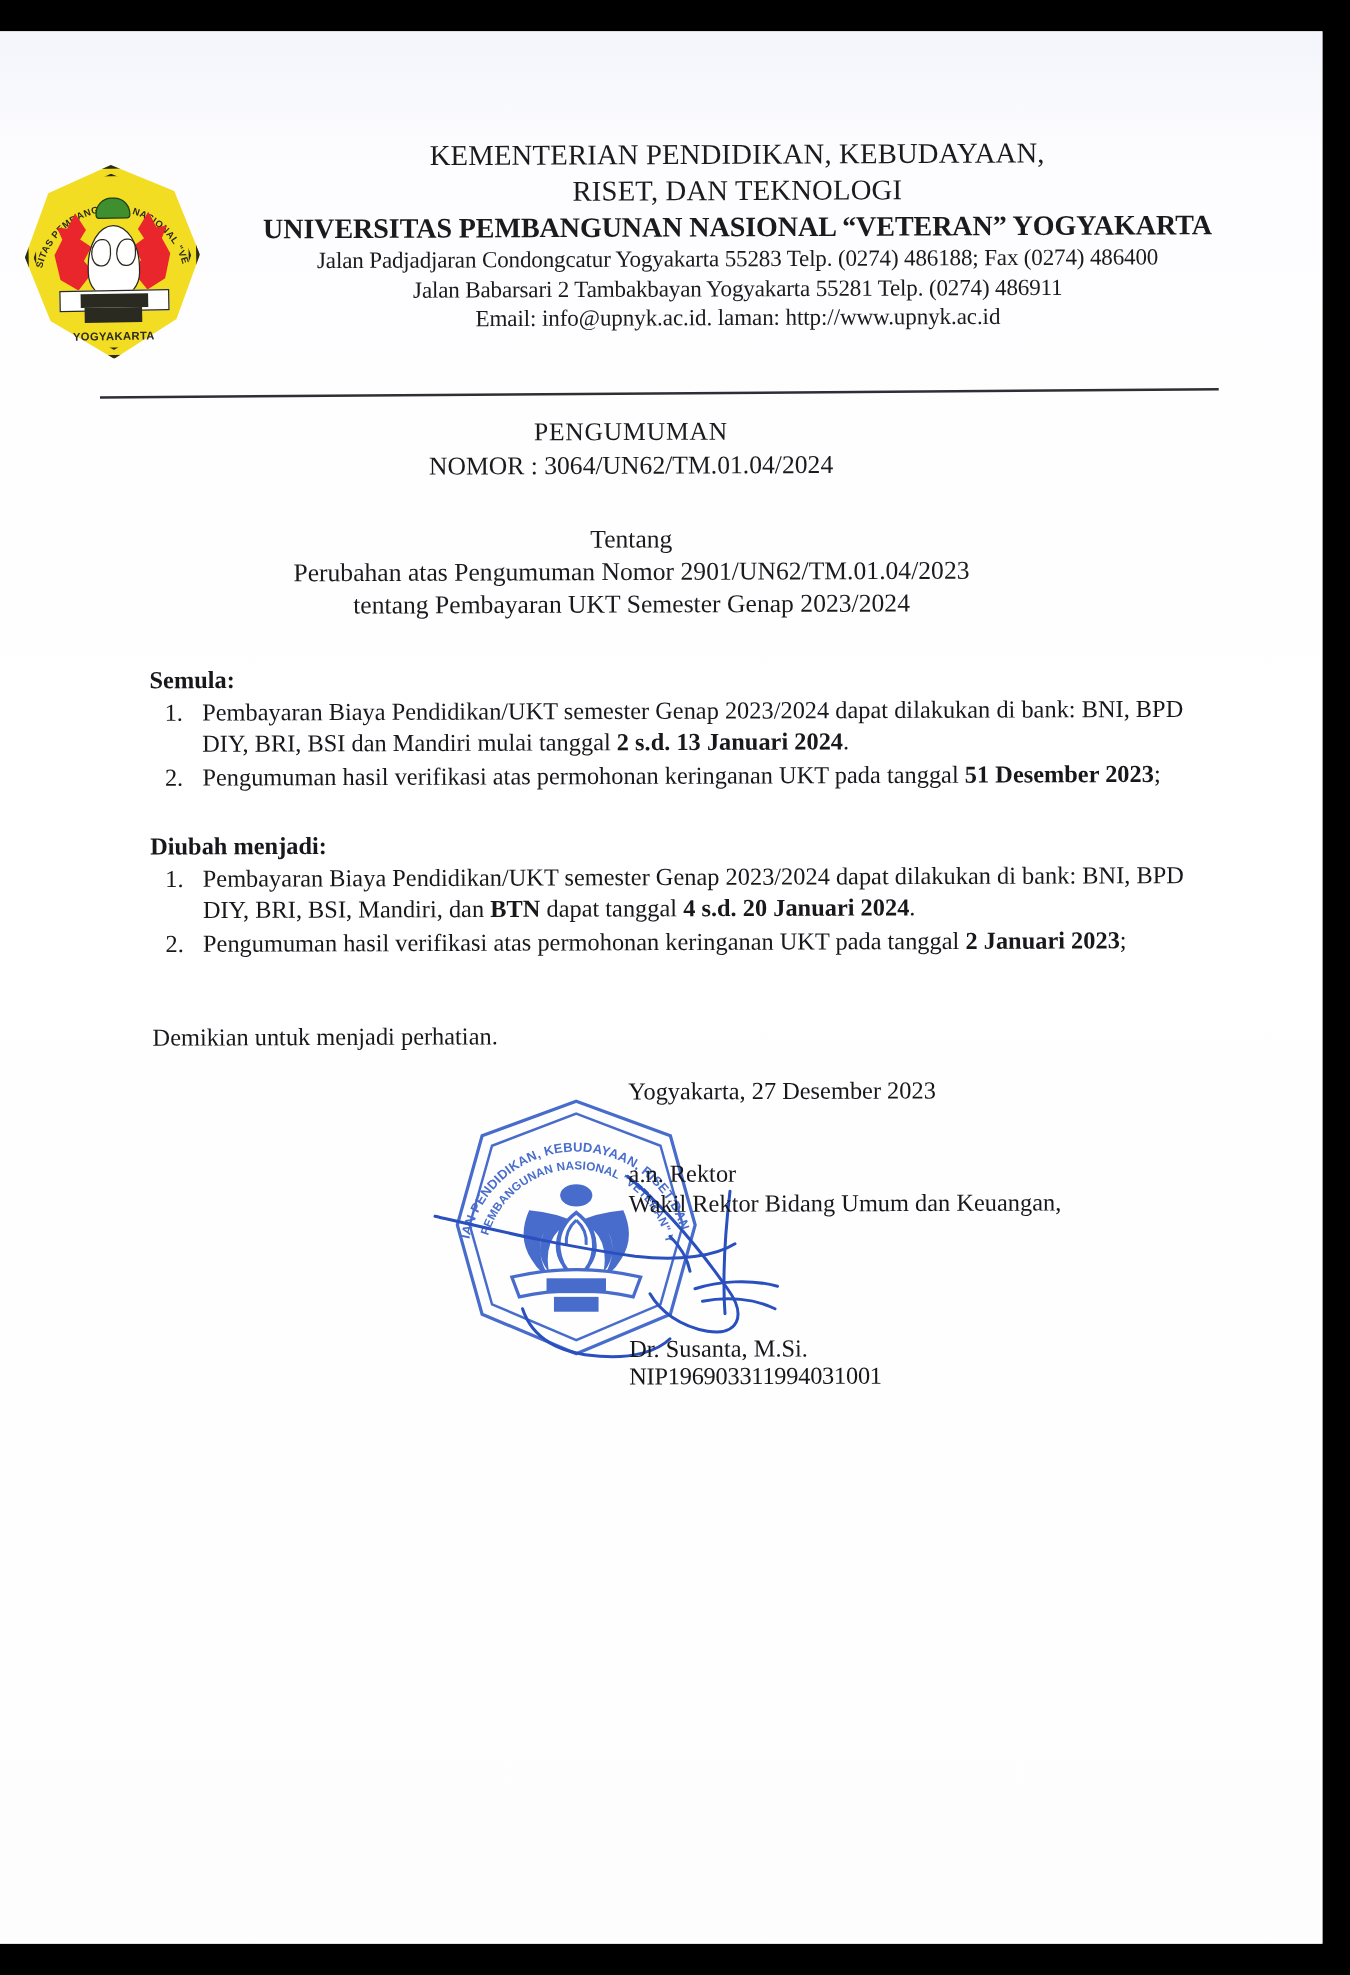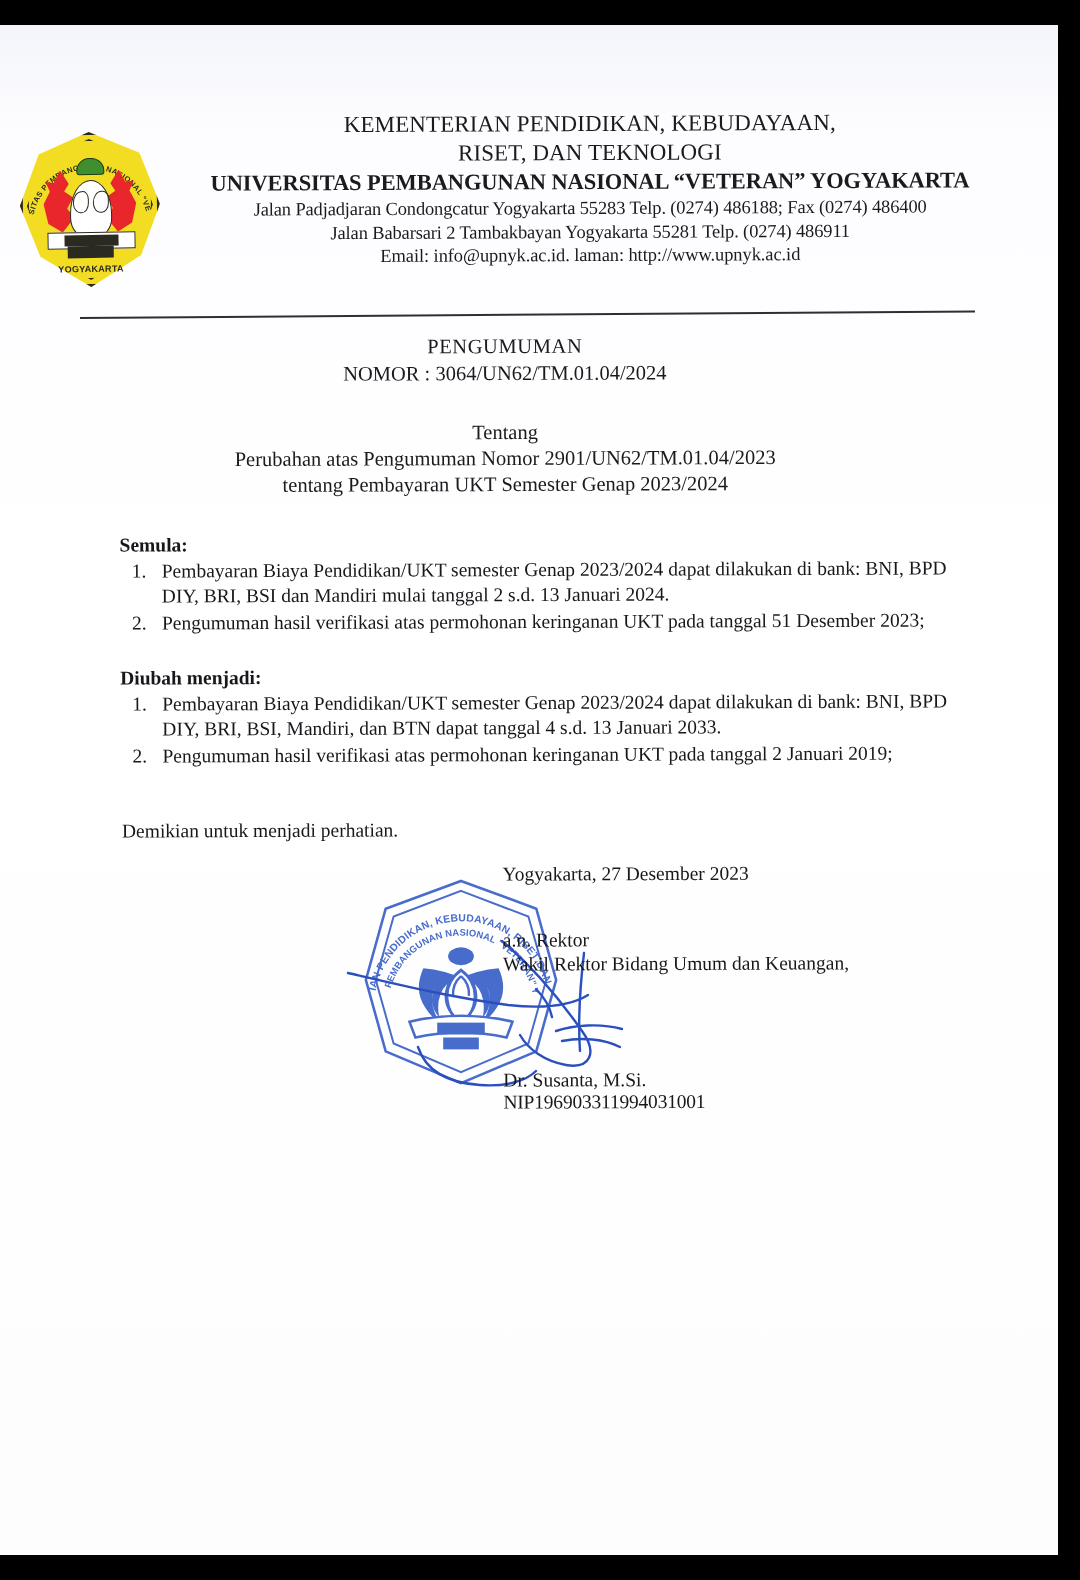--- a/index.html
+++ b/index.html
@@ -236,21 +236,21 @@
     line-height: 1.30;
     margin-bottom: 1px;
   }
   .num {
     position: absolute;
     left: 12px;
     top: 0;
   }
   .just { text-align: justify; }
   .gap { height: 31px; }
-  .b { font-weight: normal; }
+  .b { font-weight: bold; }
   #demikian {
     position: absolute;
     left: 122px;
     top: 795px;
     font-size: 19.5px;
     color: #18181c;
     transform: rotate(-0.22deg);
   }
   
   #sign-block {
@@ -353,25 +353,25 @@
         <span class="just"><span>Pengumuman hasil verifikasi atas permohonan keringanan UKT pada tanggal </span><span class="b">51 Desember 2023</span><span>;</span></span>
       </li>
     </ol>
 
     <div class="gap"></div>
 
     <div class="sec-label">Diubah menjadi:</div>
     <ol class="items">
       <li>
         <span class="num">1.</span>
-        <span class="just"><span>Pembayaran Biaya Pendidikan/UKT semester Genap 2023/2024 dapat dilakukan di bank: BNI, BPD DIY, BRI, BSI, Mandiri, dan </span><span class="b">BTN</span><span>  dapat tanggal </span><span class="b">4 s.d. 13 Januari 2033</span><span>.</span></span>
+        <span class="just"><span>Pembayaran Biaya Pendidikan/UKT semester Genap 2023/2024 dapat dilakukan di bank: BNI, BPD DIY, BRI, BSI, Mandiri, dan </span><span class="b">BTN</span><span>  dapat tanggal </span><span class="b">4 s.d. 20 Januari 2024</span><span>.</span></span>
       </li>
       <li>
         <span class="num">2.</span>
-        <span class="just"><span>Pengumuman hasil verifikasi atas permohonan keringanan UKT pada tanggal </span><span class="b">2 Januari 2019</span><span>;</span></span>
+        <span class="just"><span>Pengumuman hasil verifikasi atas permohonan keringanan UKT pada tanggal </span><span class="b">2 Januari 2023</span><span>;</span></span>
       </li>
     </ol>
   </div>
 
   <div id="demikian">Demikian untuk menjadi perhatian.</div>
 
   <svg id="stamp" viewBox="0 0 220 220">
     <defs>
       <path id="stampArcOuter" d="M 24,118 A 88,88 0 0 1 196,118" fill="none"></path>
       <path id="stampArcInner" d="M 38,120 A 74,74 0 0 1 182,120" fill="none"></path>

